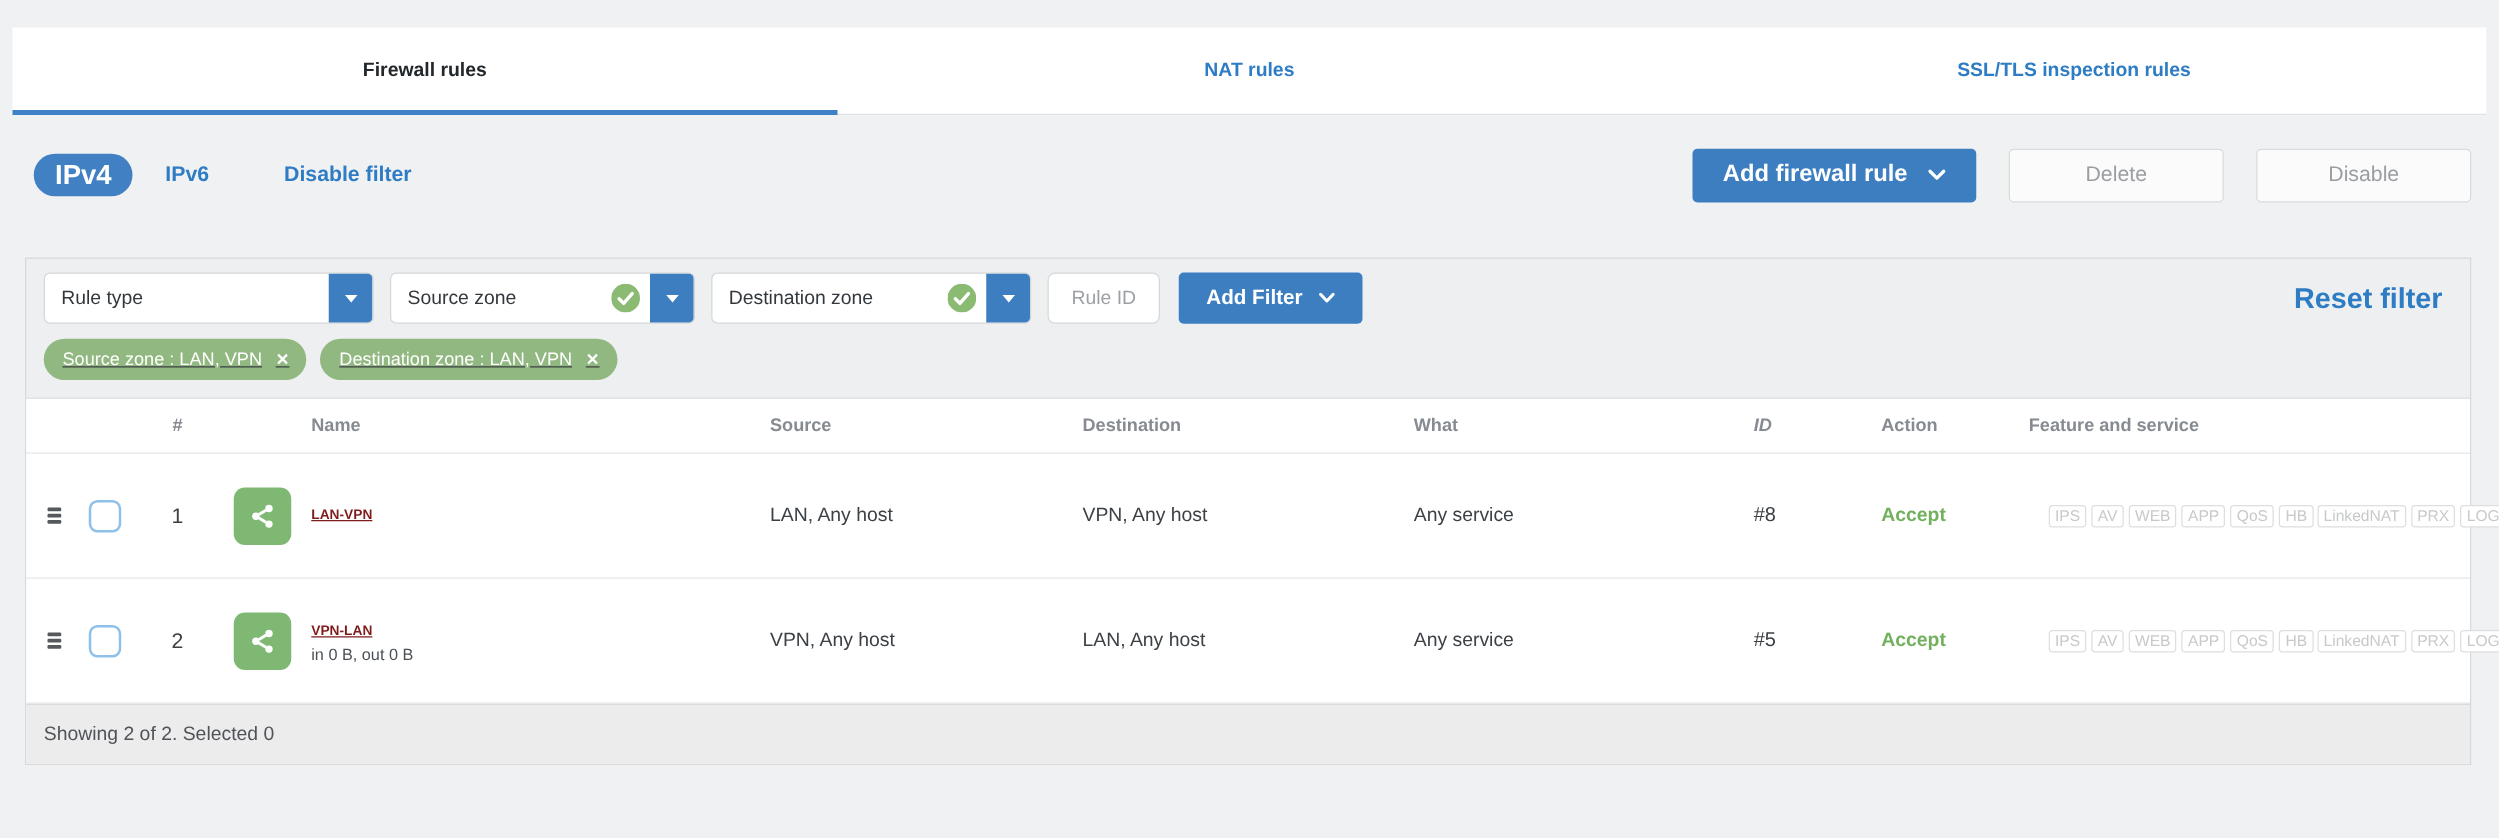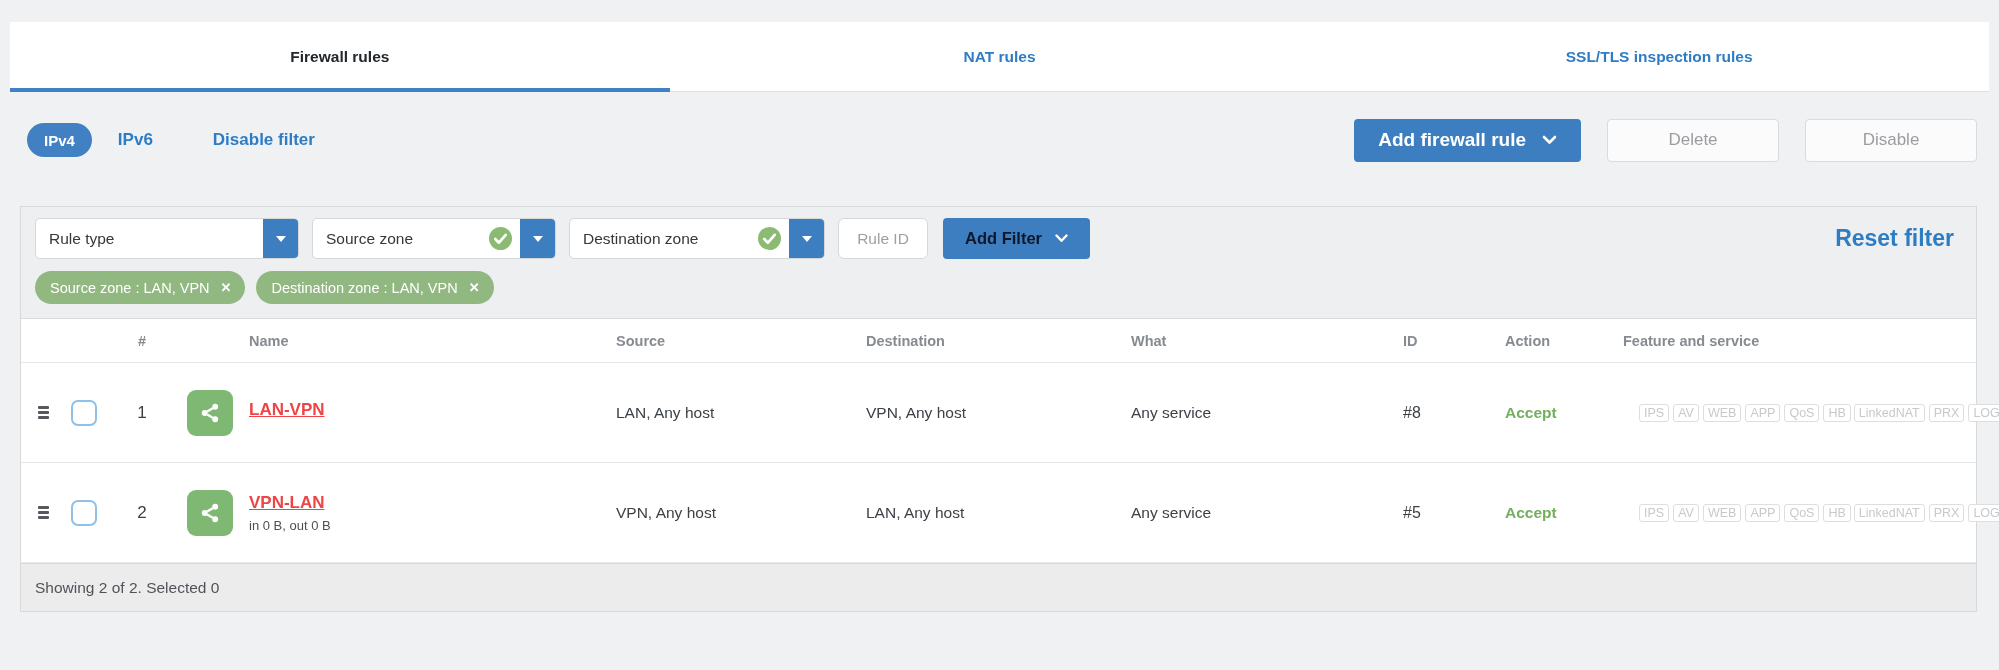--- a/index.html
+++ b/index.html
@@ -43,21 +43,21 @@
   .toolbar {
     margin: 26px 22px 0 27px;
     display: flex;
     align-items: center;
     height: 44px;
   }
   .pill {
     background: #4180c2;
     color: #fff;
     font-weight: bold;
-    font-size: 15px;
+    font-size: 22px;
     height: 34px;
     padding: 0 17px;
     border-radius: 17px;
     display: inline-flex;
     align-items: center;
     cursor: pointer;
   }
   .ip-link {
     color: #2e7cc4;
     font-weight: bold;
@@ -158,21 +158,21 @@
     border-radius: 6px;
     font-family: inherit;
     font-size: 15.5px;
     text-align: center;
     color: #3a3f44;
     background: #fff;
   }
   .ruleid-input::placeholder { color: #9ca0a4; }
   .btn-addfilter {
     background: #3d7ec1;
-    color: #0f172a;
+    color: #ffffff;
     border: none;
     border-radius: 4px;
     height: 41px;
     padding: 0 22px;
     font-size: 16.5px;
     font-weight: bold;
     font-family: inherit;
     display: inline-flex;
     align-items: center;
     gap: 13px;
@@ -186,20 +186,21 @@
     font-weight: bold;
     font-size: 23px;
     cursor: pointer;
   }
 
   
   .chips-row {
     display: flex;
     gap: 11px;
     padding: 2px 14px 14px 14px;
+    text-decoration: underline;
   }
   .chip {
     background: #92b881;
     color: #fff;
     border-radius: 17px;
     height: 33px;
     display: inline-flex;
     align-items: center;
     gap: 11px;
     padding: 0 14px 0 15px;
@@ -242,31 +243,31 @@
   .cell-num { text-align: center; font-size: 17px; color: #3c4146; }
   .cell-icon { display: flex; justify-content: center; }
   .rule-icon {
     width: 46px; height: 46px;
     background: #7fb873;
     border-radius: 9px;
     display: flex; align-items: center; justify-content: center;
   }
   .rule-name {
     font-weight: bold;
-    font-size: 17px;
-    color: #ef4444;
+    font-size: 11px;
+    color: #7f1d1d;
     text-decoration: underline;
     cursor: pointer;
     display: inline-block;
     margin-bottom: 5px;
   }
   .rule-traffic { font-size: 13px; color: #4c5157; }
   .cell-id { padding-left: 16px; font-size: 16px; }
   .cell-action { padding-left: 20px; font-weight: bold; color: #72b05e; font-size: 15.5px; }
-  .th-id { padding-left: 16px; }
+  .th-id { padding-left: 16px; font-style: italic; }
   .th-action { padding-left: 20px; }
   .th-feature { padding-left: 20px; }
   .cell-feature {
     display: flex;
     align-items: center;
     justify-content: space-between;
     padding-left: 36px;
     padding-right: 26px;
   }
   .badges { display: flex; gap: 3px; align-items: center; }

